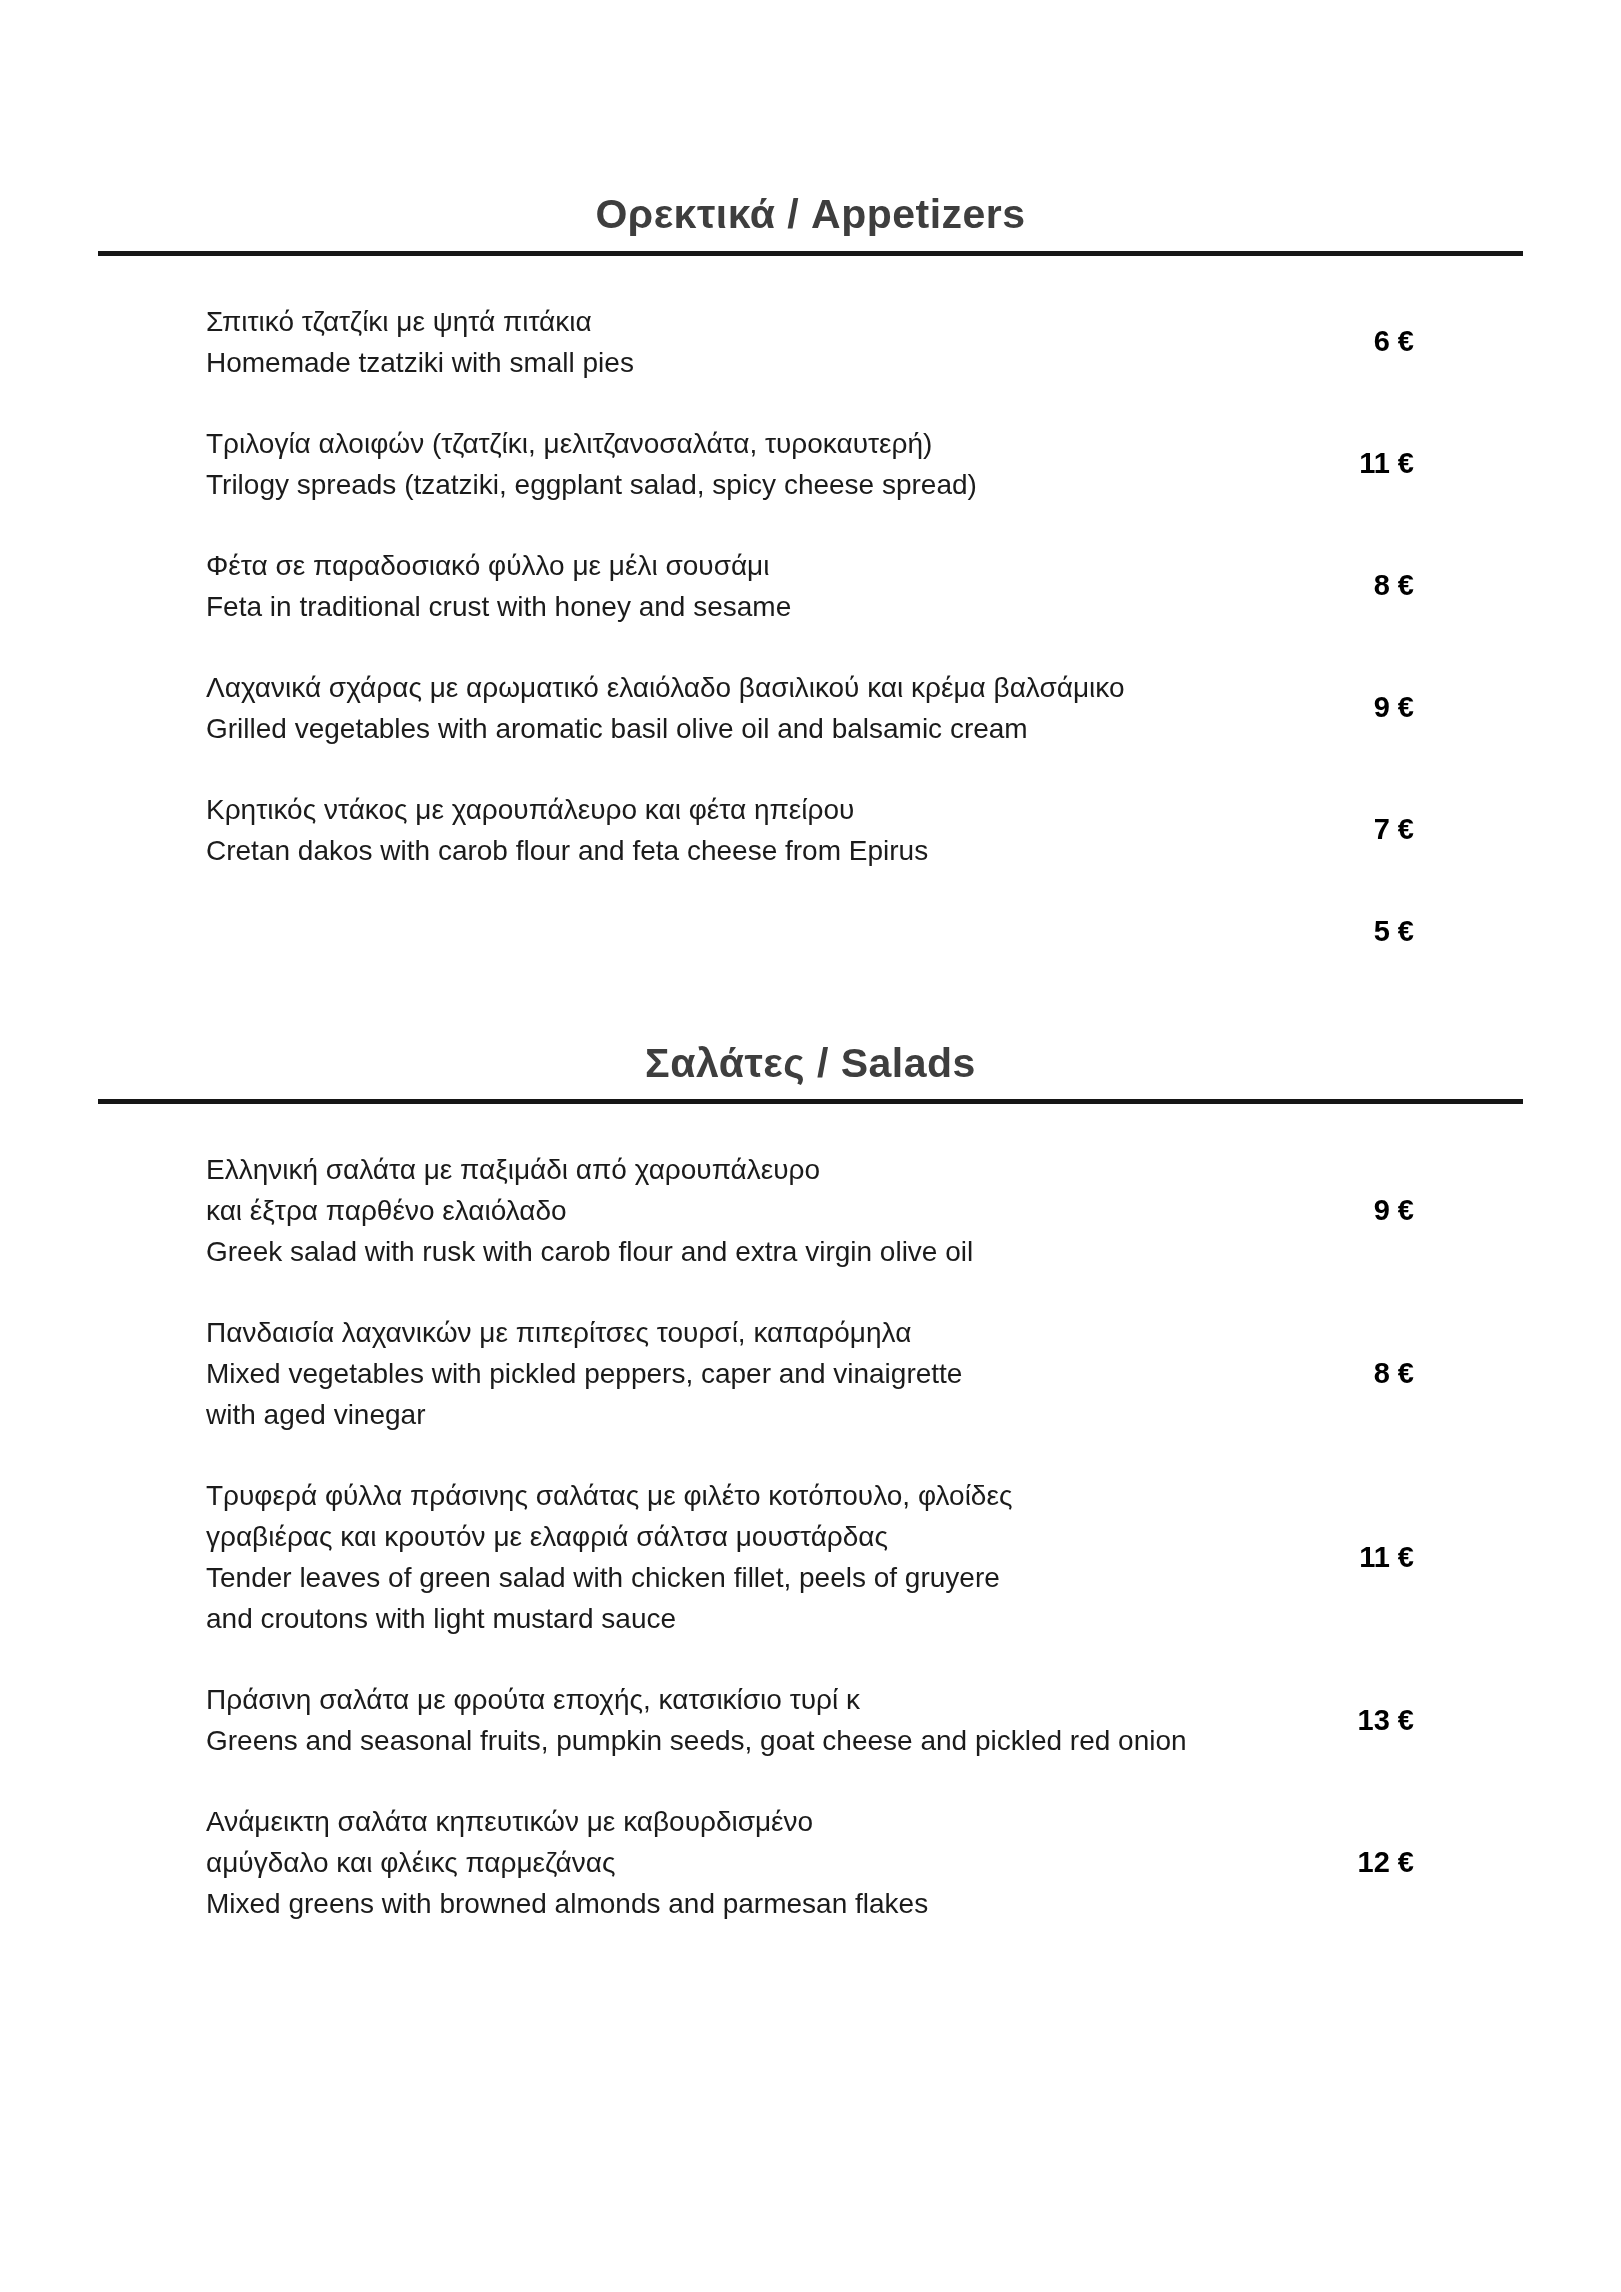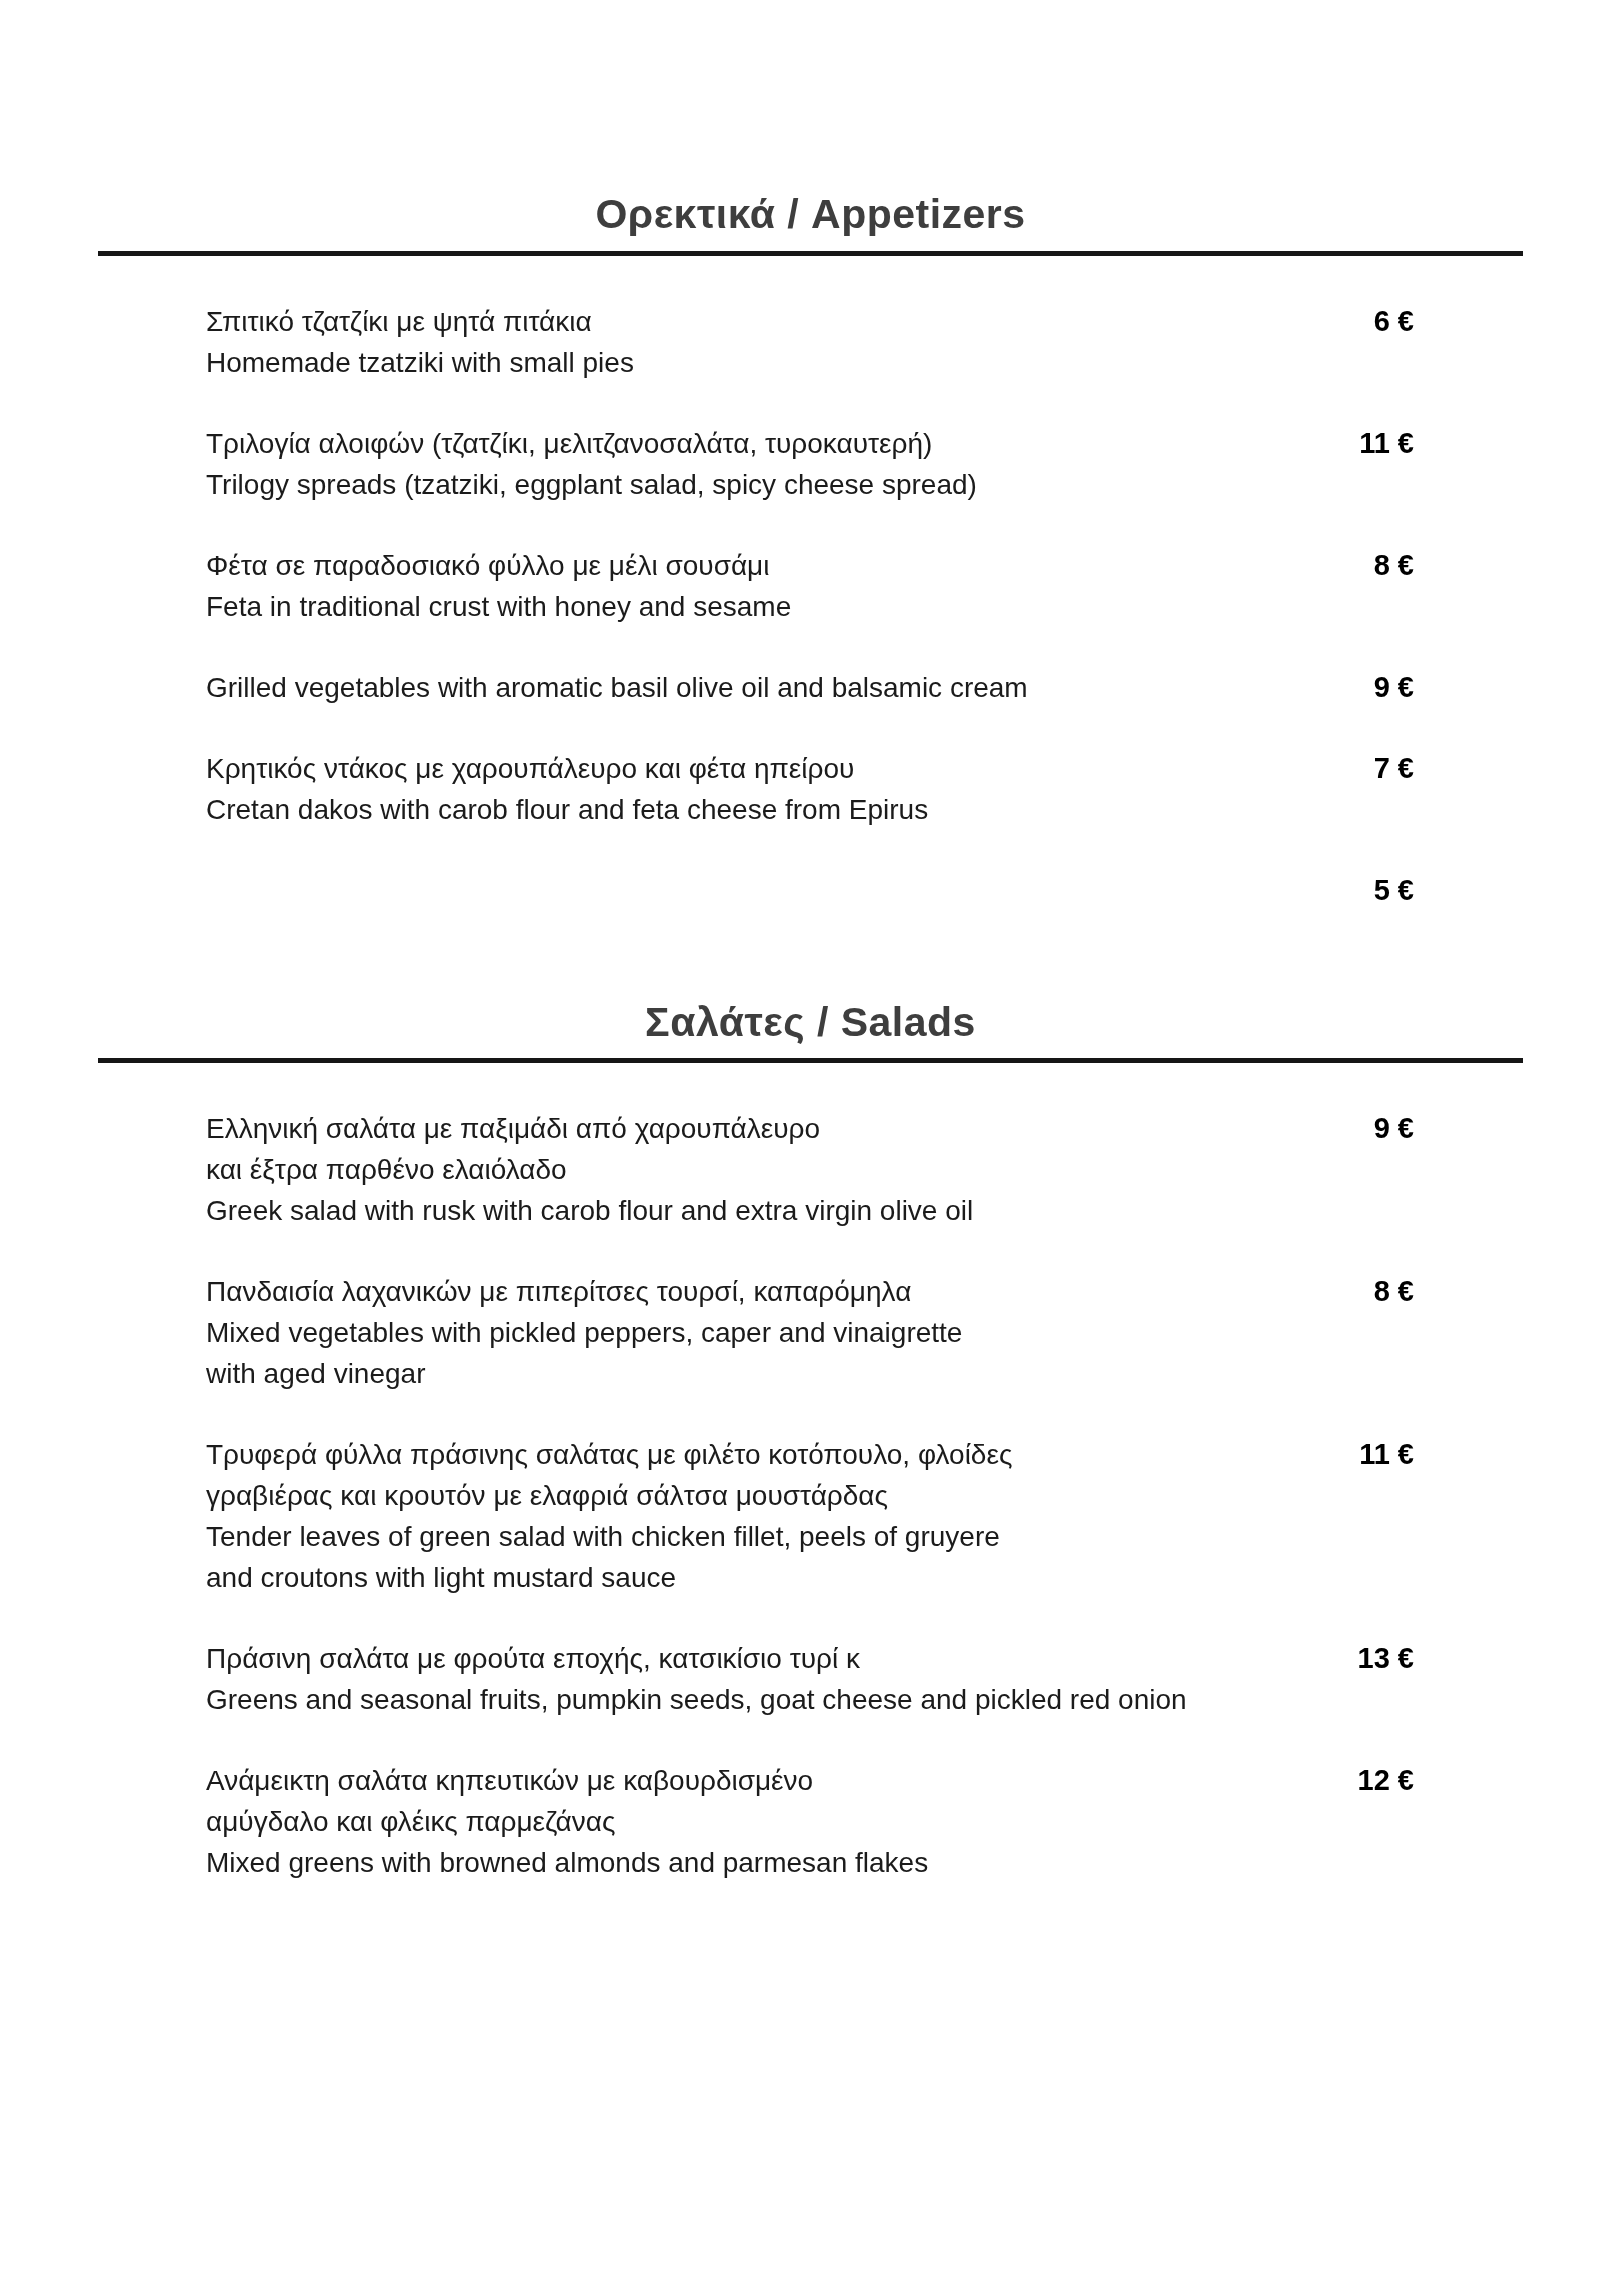--- a/index.html
+++ b/index.html
@@ -33,21 +33,21 @@
   .section-rule {
     height: 4.9px;
     background: #161616;
     margin-top: 12.7px;
   }
   .items {
     margin-top: 45px;
   }
   .item {
     display: flex;
-    align-items: flex-start;
+    align-items: center;
     justify-content: space-between;
     margin-bottom: 34px;
     margin-top: 40px;
   }
   .item-name {
     margin-left: 108px;
     max-width: 1127px;
   }
   .line {
     font-size: 28px;
@@ -94,20 +94,21 @@
       <div class="item">
         <div class="item-name">
           <div class="line">Φέτα σε παραδοσιακό φύλλο με μέλι σουσάμι</div>
           <div class="line">Feta in traditional crust with honey and sesame</div>
         </div>
         <div class="item-price">8 €</div>
       </div>
 
       <div class="item">
         <div class="item-name">
+          <div class="line">Λαχανικά σχάρας με αρωματικό ελαιόλαδο βασιλικού και κρέμα βαλσάμικο</div>
           <div class="line">Grilled vegetables with aromatic basil olive oil and balsamic cream</div>
         </div>
         <div class="item-price">9 €</div>
       </div>
 
       <div class="item">
         <div class="item-name">
           <div class="line">Κρητικός ντάκος με χαρουπάλευρο και φέτα ηπείρου</div>
           <div class="line">Cretan dakos with carob flour and feta cheese from Epirus</div>
         </div>

